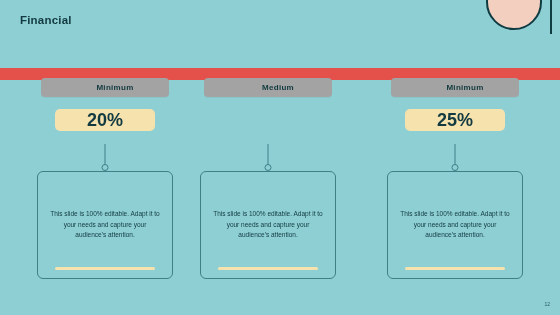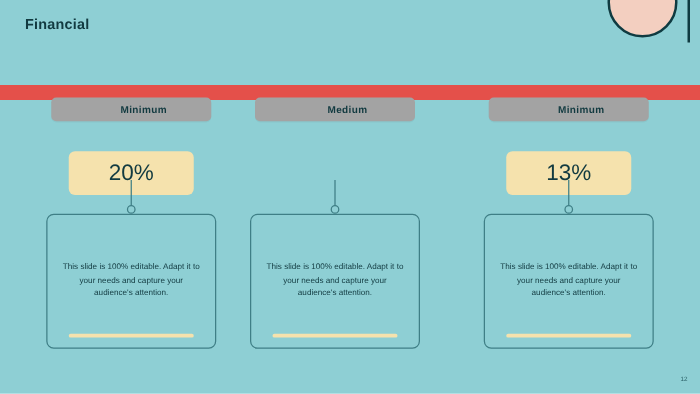--- a/index.html
+++ b/index.html
@@ -85,29 +85,29 @@
     font-size: 8px;
     font-weight: bold;
     color: #123a40;
     letter-spacing: 0.3px;
     margin: 0 4px;
     box-shadow: 0 1px 0 rgba(0,0,0,0.04);
     padding-left: 20px;
   }
   .pct-box {
     position: relative;
-    margin: 24px 18px 0 18px;
-    height: 35px;
+    margin: 12px 18px 0 18px;
+    height: 22px;
     background: #f5e2ad;
     border-radius: 5px;
     display: flex;
     align-items: center;
     justify-content: center;
     font-size: 18px;
-    font-weight: normal;
+    font-weight: bold;
     color: #123a40;
   }
   .connector {
     position: absolute;
     left: 50%;
     transform: translateX(-50%);
     top: 66px;
     width: 1px;
     height: 25px;
     background: #3f7f86;
@@ -190,21 +190,21 @@
       <div class="connector"></div>
       <div class="dot"></div>
       <div class="body-box">
         <div class="body-text">This slide is 100% editable. Adapt it to your needs and capture your audience's attention.</div>
       </div>
       <div class="bottom-bar"></div>
     </div>
 
     <div class="col col-2">
       <div class="label-box">Minimum</div>
-      <div class="pct-box">13%</div>
+      <div class="pct-box">25%</div>
       <div class="connector"></div>
       <div class="dot"></div>
       <div class="body-box">
         <div class="body-text">This slide is 100% editable. Adapt it to your needs and capture your audience's attention.</div>
       </div>
       <div class="bottom-bar"></div>
     </div>
 
   </div>
 

